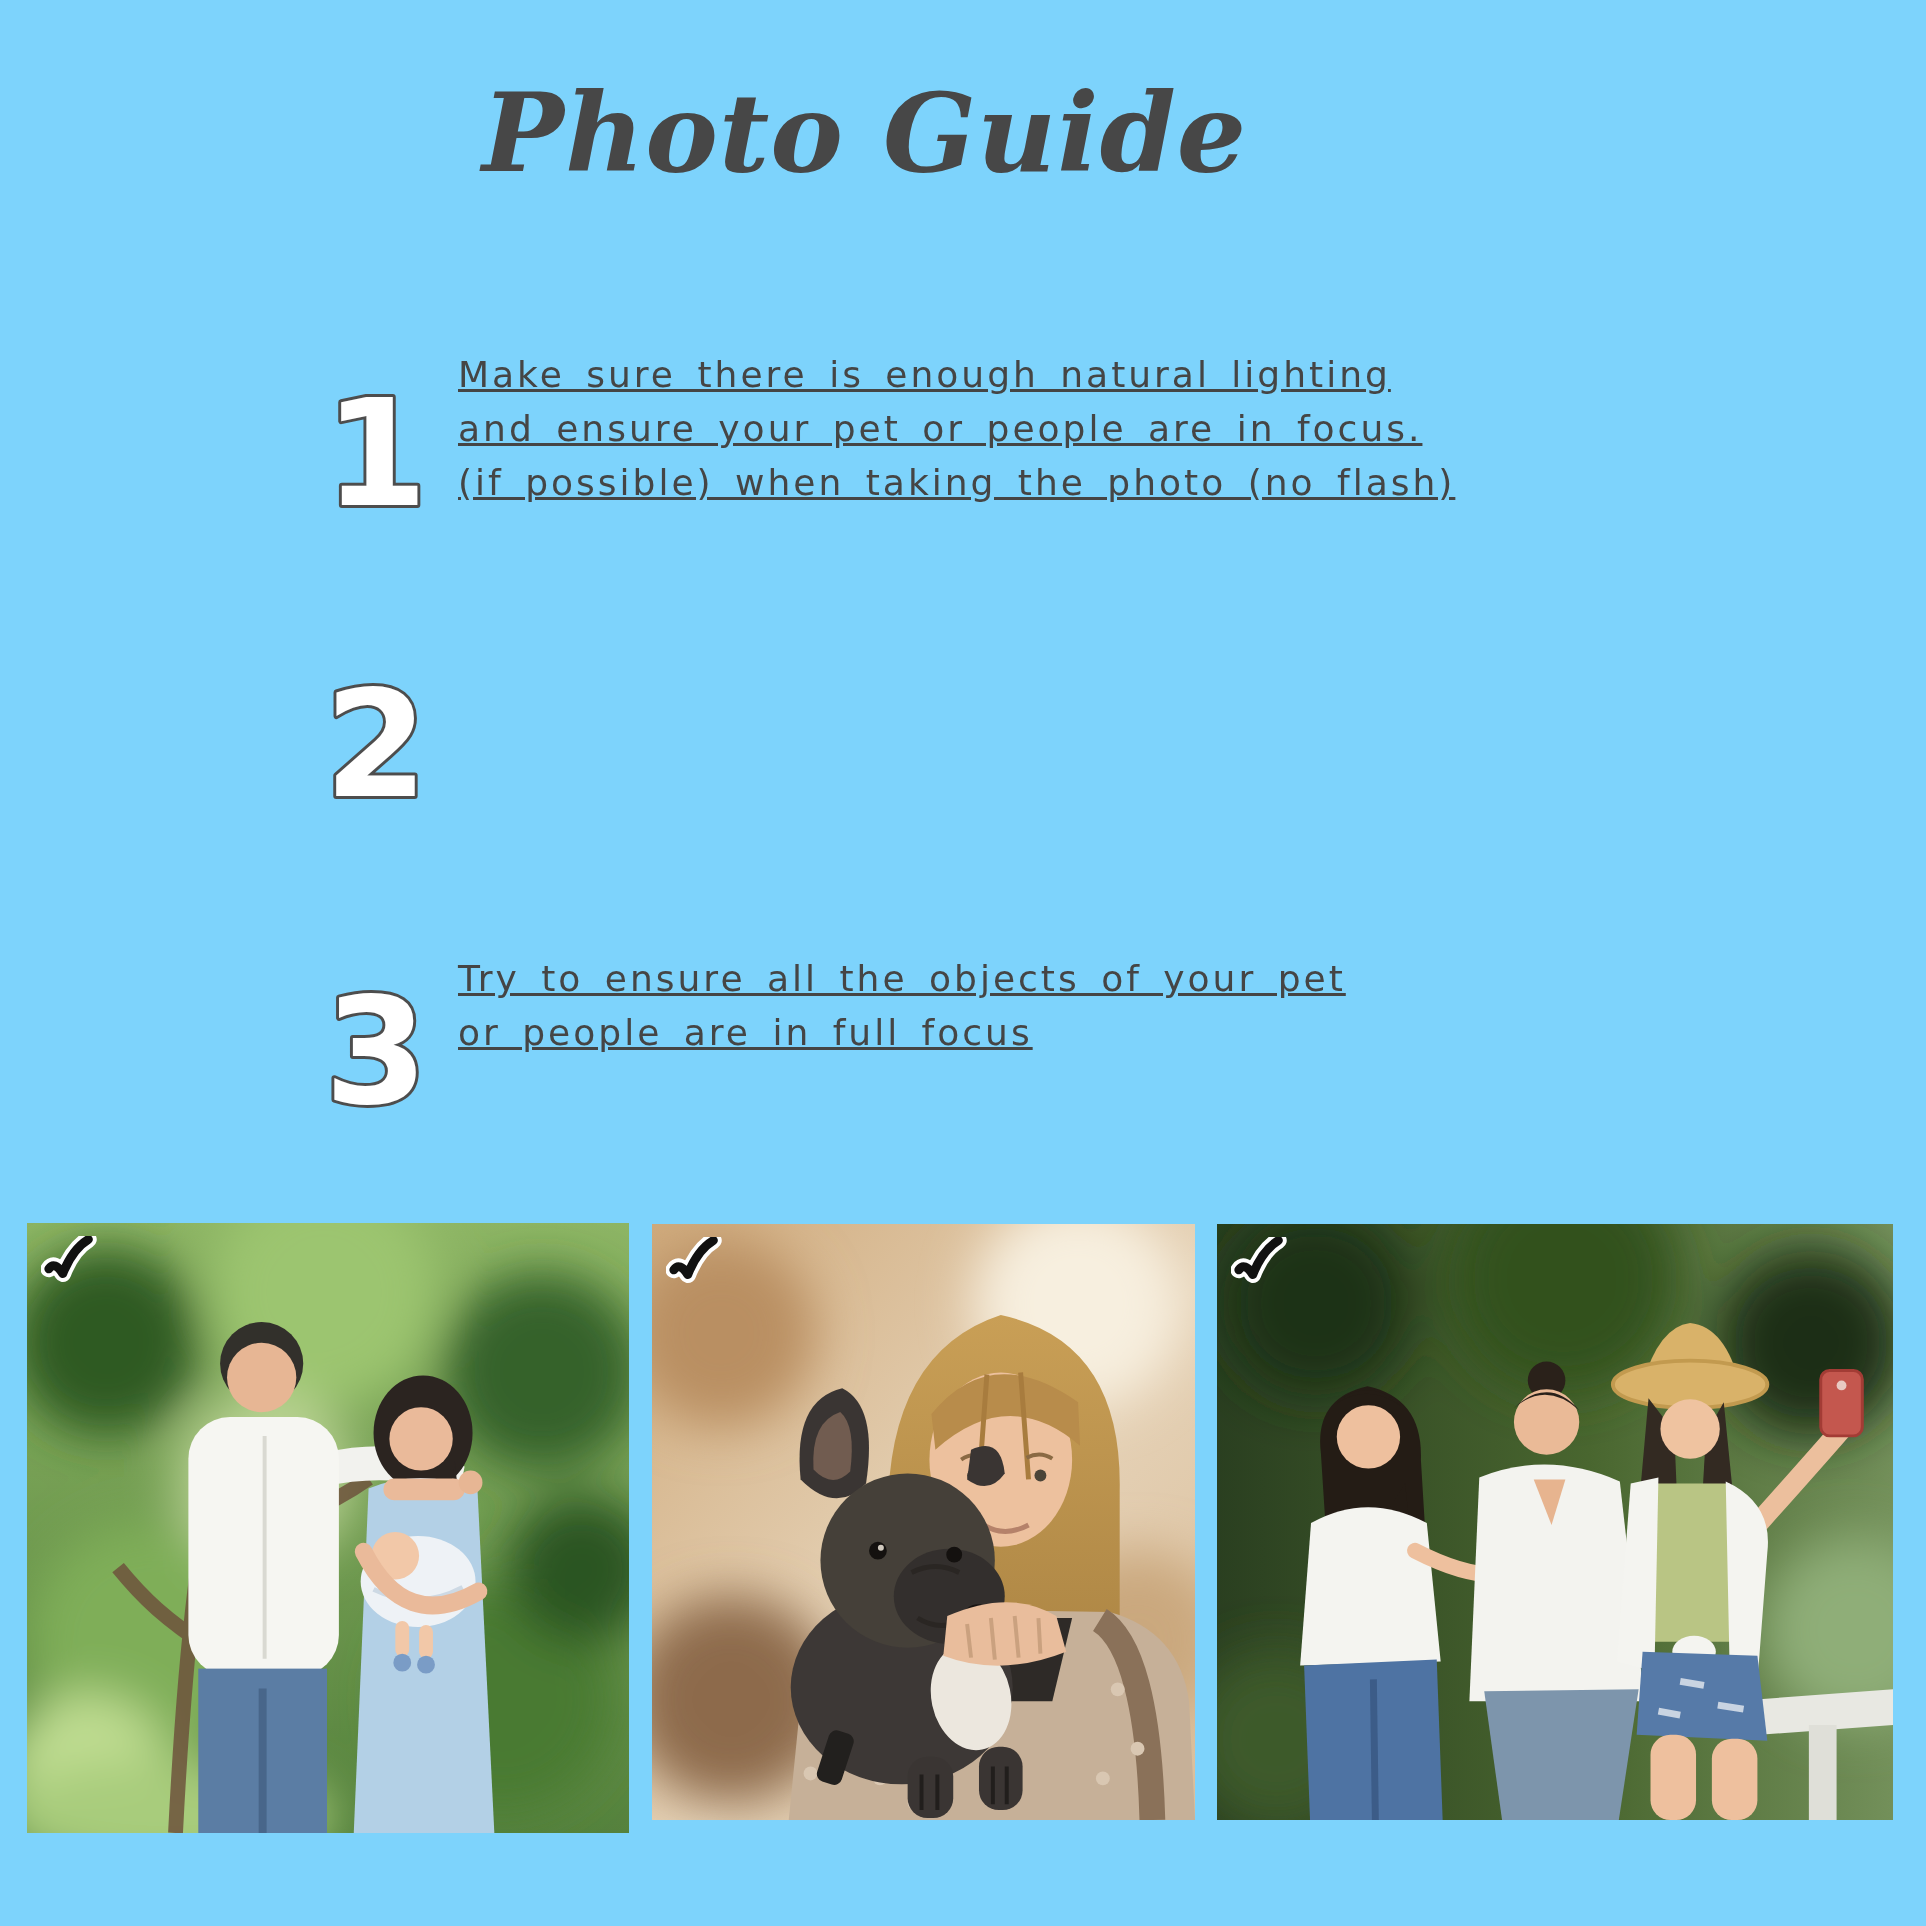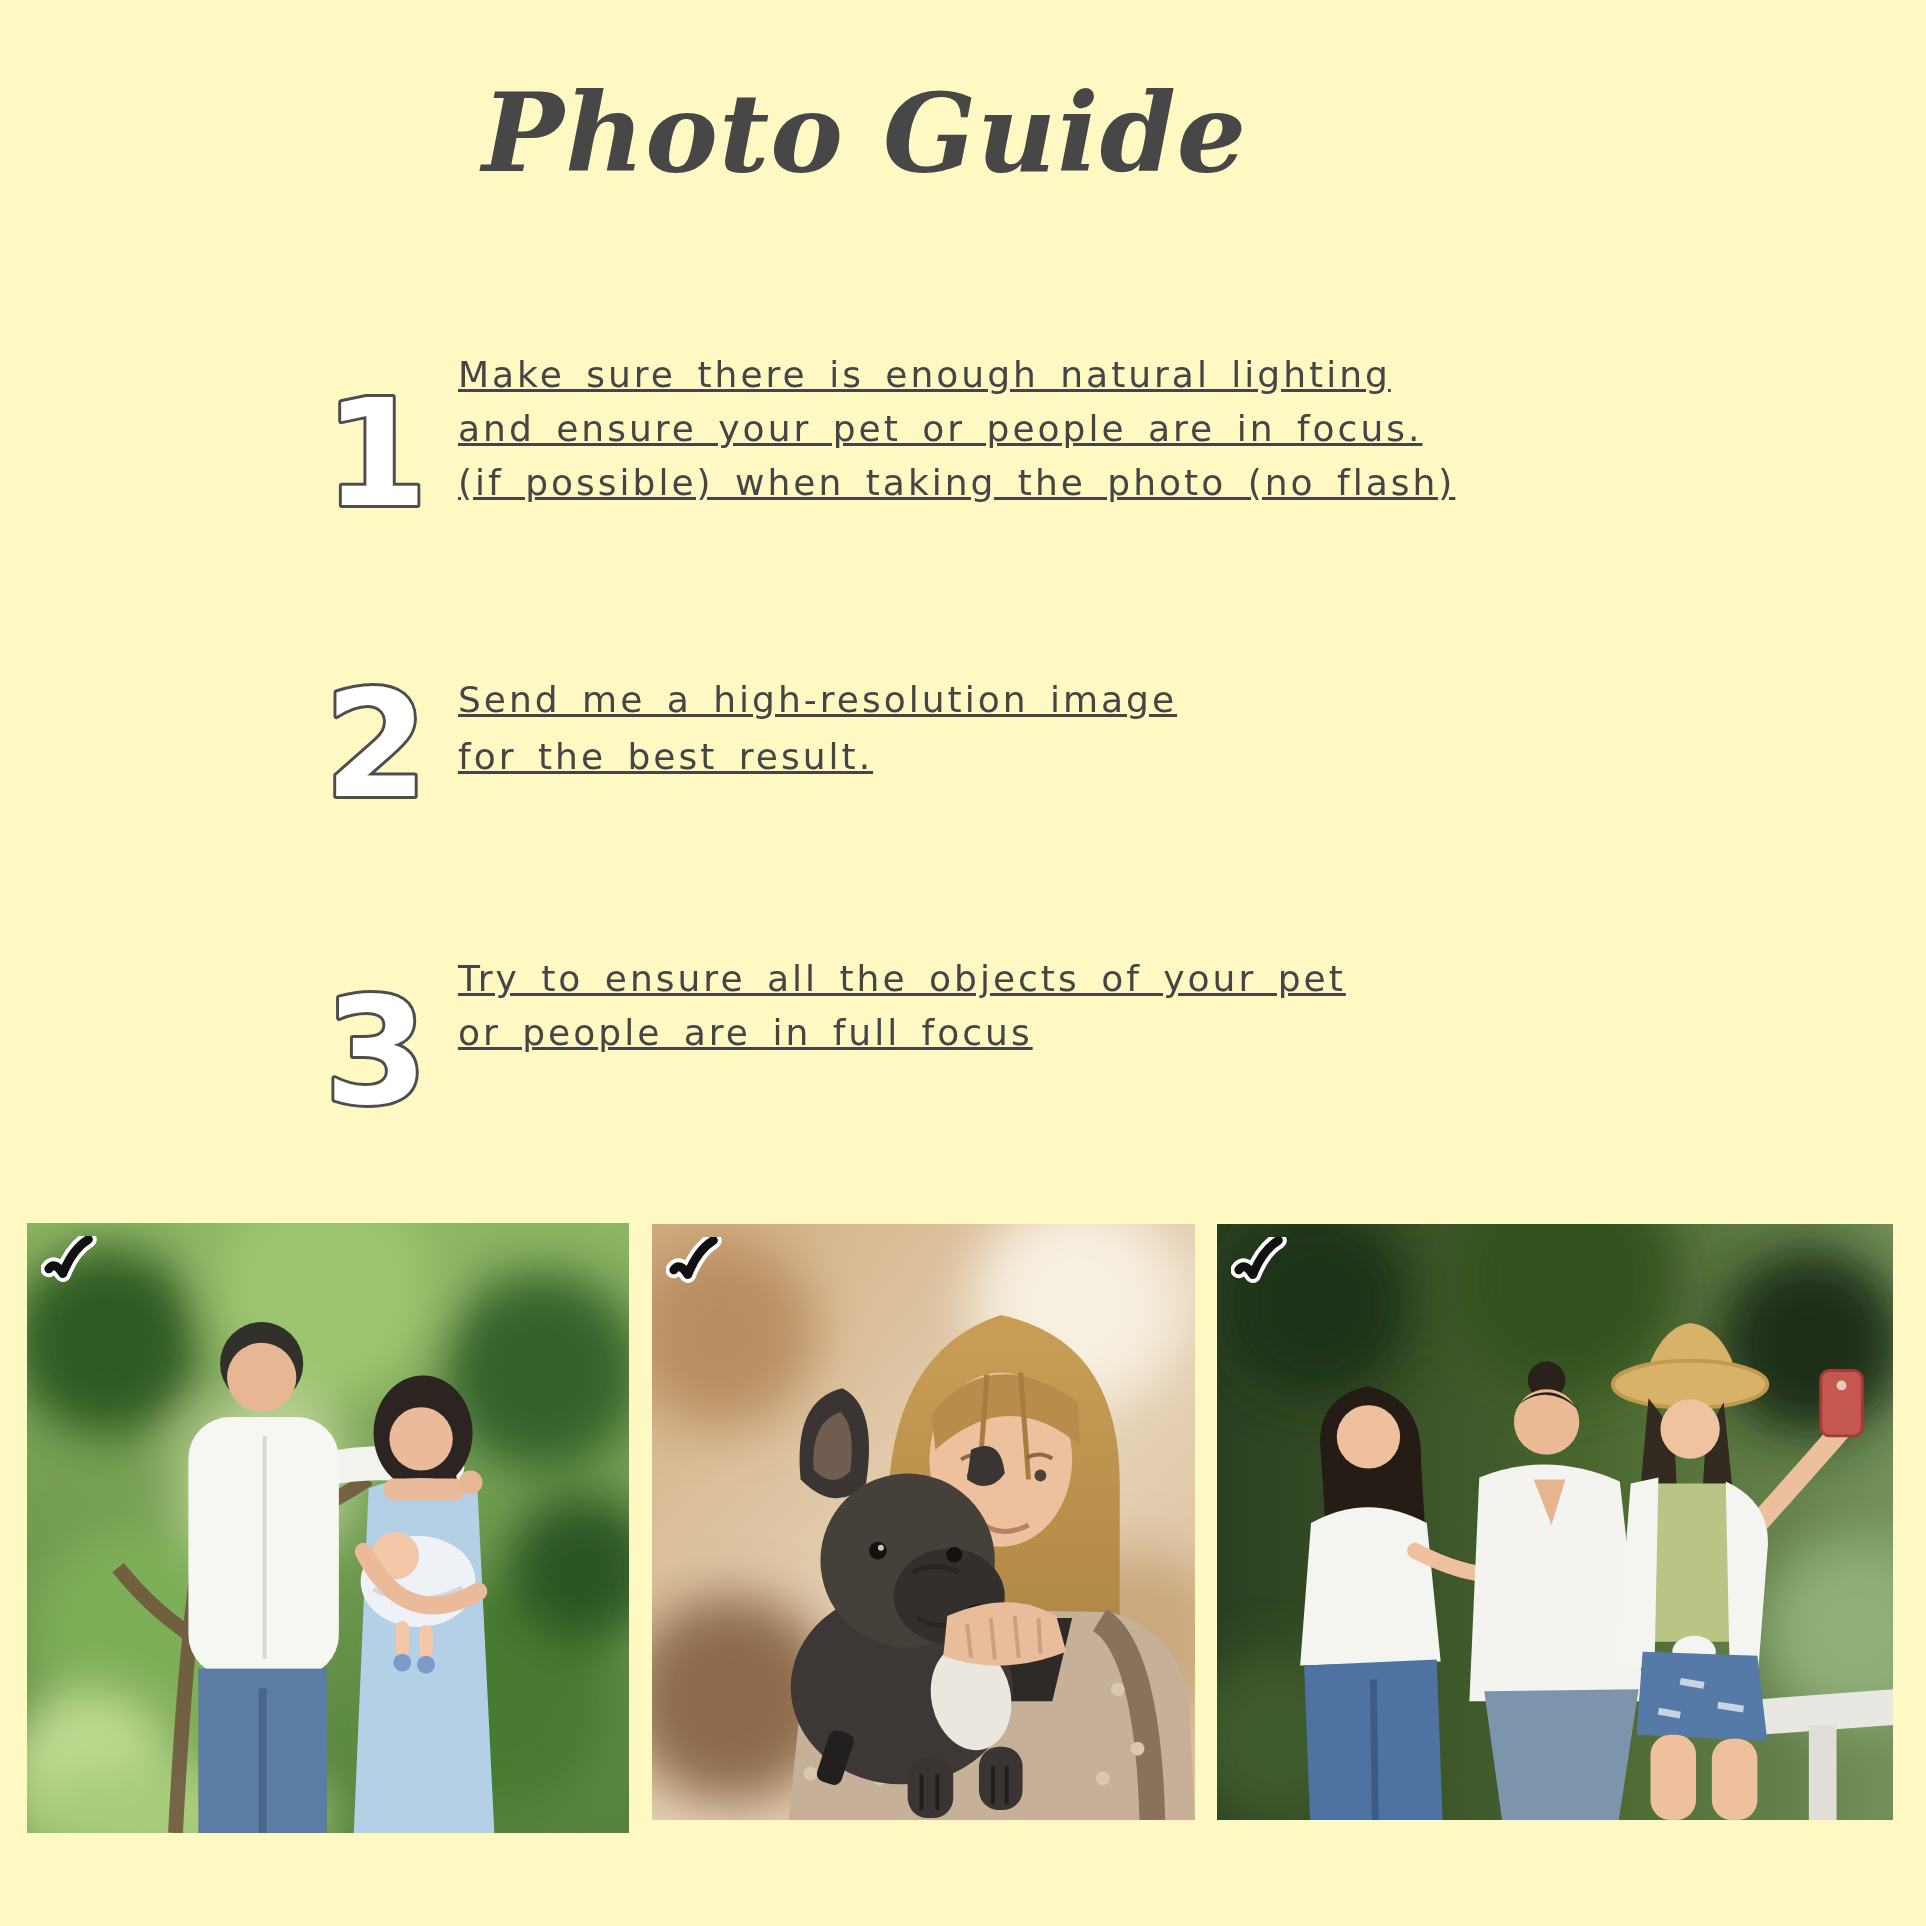--- a/index.html
+++ b/index.html
@@ -1,17 +1,17 @@
 <!DOCTYPE html>
 <html><head>
 <meta charset="utf-8">
 <style>
   html,body{margin:0;padding:0;background:#ffffff;}
   .canvas{
-    position:relative;width:1927px;height:1927px;background:#fef9c3;
+    position:relative;width:1927px;height:1927px;background:#7dd3fc;
     overflow:hidden;font-family:"DejaVu Sans", sans-serif;
   }
   .title{
     position:absolute;left:482px;top:69px;
     font-family:"DejaVu Serif", serif;font-style:italic;font-weight:700;
     font-size:109px;color:#474747;letter-spacing:1px;white-space:nowrap;
   }
   .step-num-svg{position:absolute;left:297px;width:158px;height:173px;}
   .step-num-svg text{
     font-family:"DejaVu Sans", sans-serif;font-size:150px;font-weight:700;
@@ -49,24 +49,20 @@
   </svg>
   <div class="step-text text-1">
     <div class="line">Make sure there is enough natural lighting</div>
     <div class="line">and ensure your pet or people are in focus.</div>
     <div class="line">(if possible) when taking the photo (no flash)</div>
   </div>
 
   <svg class="step-num-svg num-2" viewBox="0 0 160 175">
     <text x="80" y="143" text-anchor="middle">2</text>
   </svg>
-  <div class="step-text text-2">
-    <div class="line">Send me a high-resolution image</div>
-    <div class="line">for the best result.</div>
-  </div>
 
   <svg class="step-num-svg num-3" viewBox="0 0 160 175">
     <text x="80" y="143" text-anchor="middle">3</text>
   </svg>
   <div class="step-text text-3">
     <div class="line">Try to ensure all the objects of your pet</div>
     <div class="line">or people are in full focus</div>
   </div>
 
   <div class="photo photo-1">

